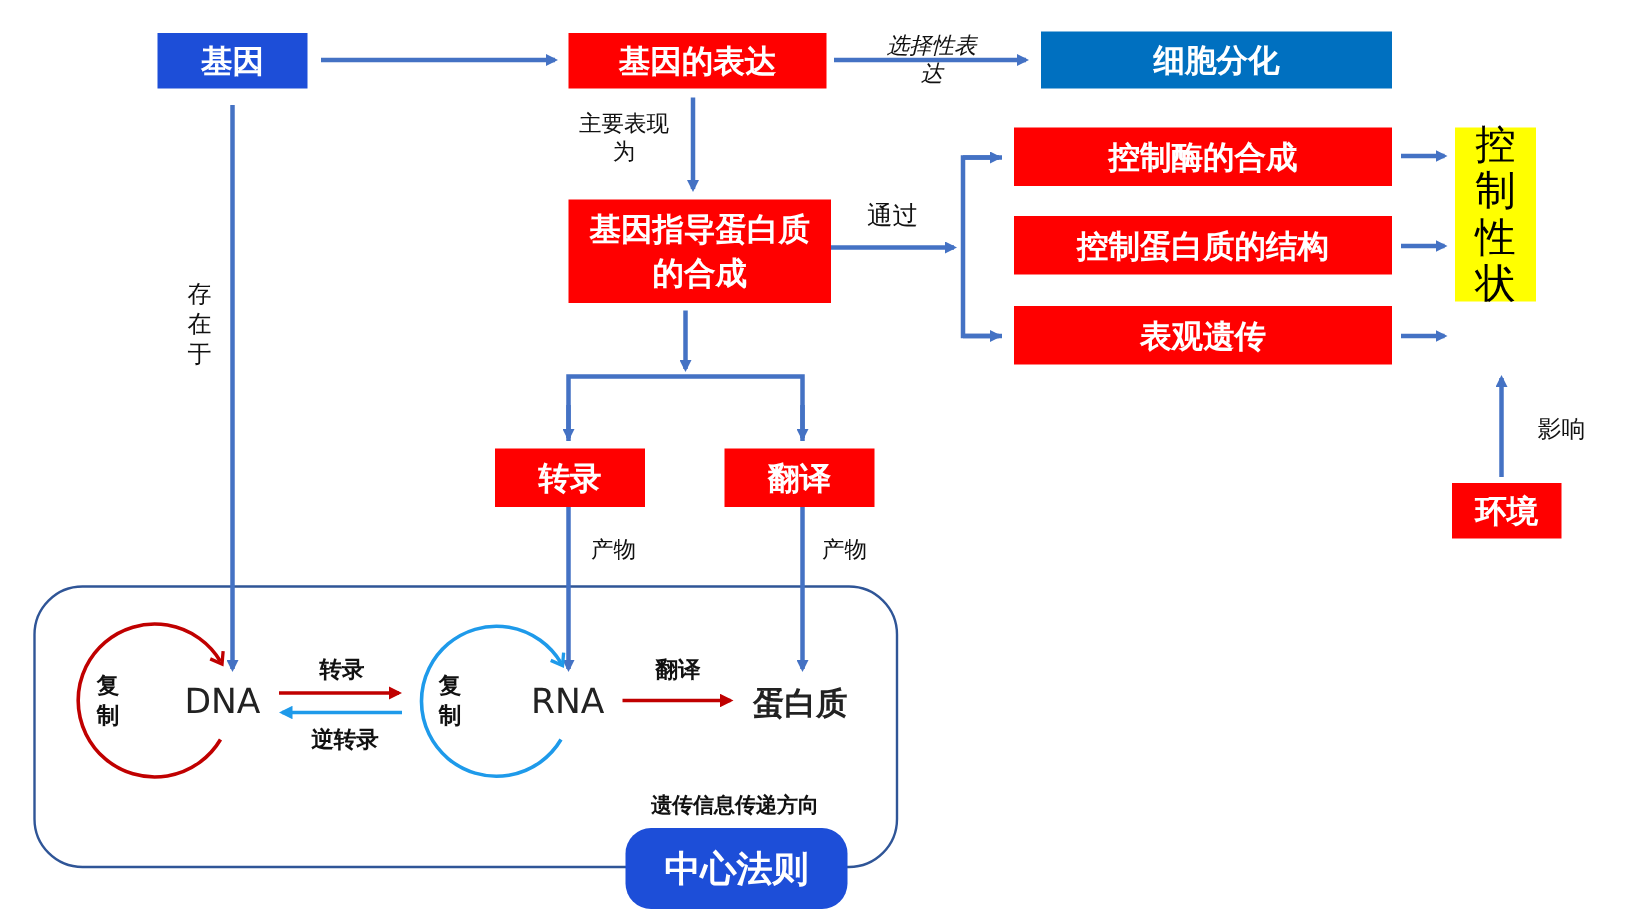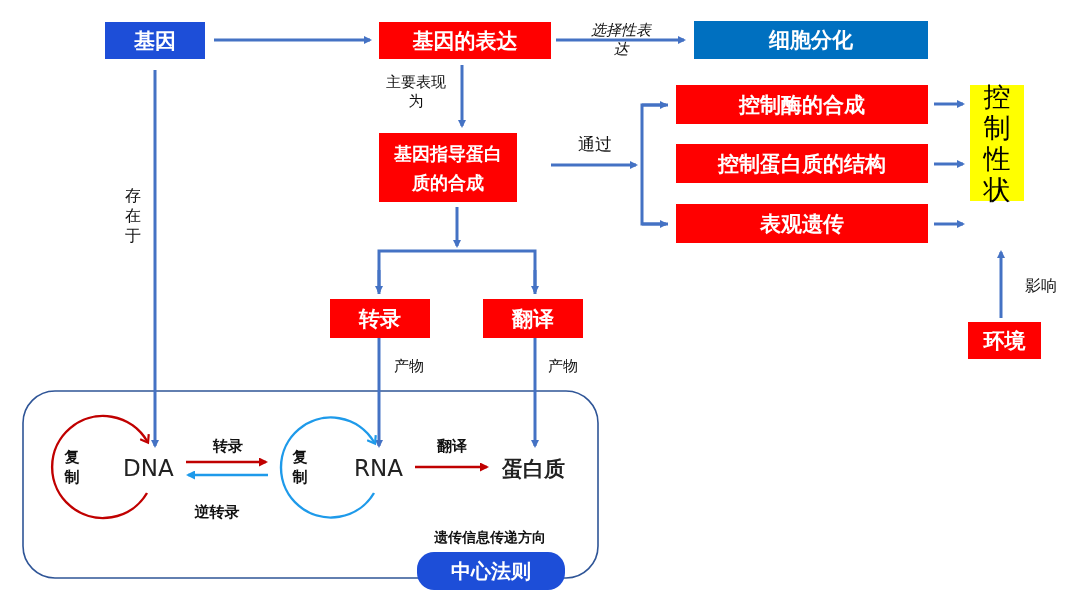--- a/index.html
+++ b/index.html
@@ -66,39 +66,39 @@
   <path d="M374,493 A50,50 0 1 1 374,442" fill="none" stroke="#1e9aea" stroke-width="2.4" marker-end="url(#arcB)"></path>
 
   <line x1="186" y1="462" x2="266" y2="462" stroke="#c00000" stroke-width="2.4" marker-end="url(#ar)"></line>
   <line x1="268" y1="475" x2="188" y2="475" stroke="#1e9aea" stroke-width="2.4" marker-end="url(#ac)"></line>
   <line x1="415" y1="467" x2="487" y2="467" stroke="#c00000" stroke-width="2.4" marker-end="url(#ar)"></line>
 </svg>
 
 <div class="box dark" style="left:105px;top:22px;width:100px;height:37px;font-size:21px;">基因</div>
 <div class="box red" style="left:379px;top:22px;width:172px;height:37px;font-size:21px;">基因的表达</div>
 <div class="box blue" style="left:694px;top:21px;width:234px;height:38px;font-size:21px;">细胞分化</div>
-<div class="box red" style="left:379px;top:133px;width:138px;height:69px;font-size:18px;line-height:29px;padding:0 14px;">基因指导蛋白质的合成</div>
+<div class="box red" style="left:379px;top:133px;width:175px;height:69px;font-size:21px;line-height:29px;padding:0 14px;">基因指导蛋白质的合成</div>
 <div class="box red" style="left:676px;top:85px;width:252px;height:39px;font-size:21px;">控制酶的合成</div>
 <div class="box red" style="left:676px;top:144px;width:252px;height:39px;font-size:21px;">控制蛋白质的结构</div>
 <div class="box red" style="left:676px;top:204px;width:252px;height:39px;font-size:21px;">表观遗传</div>
 <div class="box yellow" style="left:970px;top:85px;width:54px;height:116px;font-size:27px;line-height:31px;padding:0 13px;">控制性状</div>
 <div class="box red" style="left:968px;top:322px;width:73px;height:37px;font-size:21px;">环境</div>
 <div class="box red" style="left:330px;top:299px;width:100px;height:39px;font-size:21px;">转录</div>
 <div class="box red" style="left:483px;top:299px;width:100px;height:39px;font-size:21px;">翻译</div>
-<div class="box dark" style="left:417px;top:552px;width:148px;height:38px;font-size:20px;border-radius:17px;">中心法则</div>
+<div class="box dark" style="left:417px;top:552px;width:148px;height:54px;font-size:24px;border-radius:17px;">中心法则</div>
 
 <div class="lbl thin" style="left:588px;top:21px;width:66px;font-style:italic;">选择性表达</div>
 <div class="lbl thin" style="left:384px;top:73px;width:64px;">主要表现为</div>
 <div class="lbl thin" style="left:570px;top:135px;width:50px;font-size:17px;">通过</div>
 <div class="lbl thin" style="left:123px;top:186px;width:20px;font-size:16px;line-height:20px;">存在于</div>
 <div class="lbl thin" style="left:1017px;top:276px;width:48px;font-size:16px;">影响</div>
 <div class="lbl thin" style="left:386px;top:357px;width:46px;">产物</div>
 <div class="lbl thin" style="left:540px;top:357px;width:46px;">产物</div>
 
 <div class="mol" style="left:123px;top:455px;">DNA</div>
 <div class="mol" style="left:354px;top:455px;">RNA</div>
 <div class="mol" style="left:502px;top:455px;font-weight:bold;font-size:21px;">蛋白质</div>
 <div class="lbl" style="left:63px;top:447px;width:18px;line-height:20px;">复制</div>
 <div class="lbl" style="left:291px;top:447px;width:18px;line-height:20px;">复制</div>
 <div class="lbl" style="left:200px;top:437px;width:56px;">转录</div>
-<div class="lbl" style="left:184px;top:484px;width:66px;margin-top:19px;">逆转录</div>
+<div class="lbl" style="left:197px;top:484px;width:66px;">逆转录</div>
 <div class="lbl" style="left:424px;top:437px;width:56px;">翻译</div>
 <div class="lbl" style="left:420px;top:528px;width:140px;font-size:14px;">遗传信息传递方向</div>
 
 </body></html>

